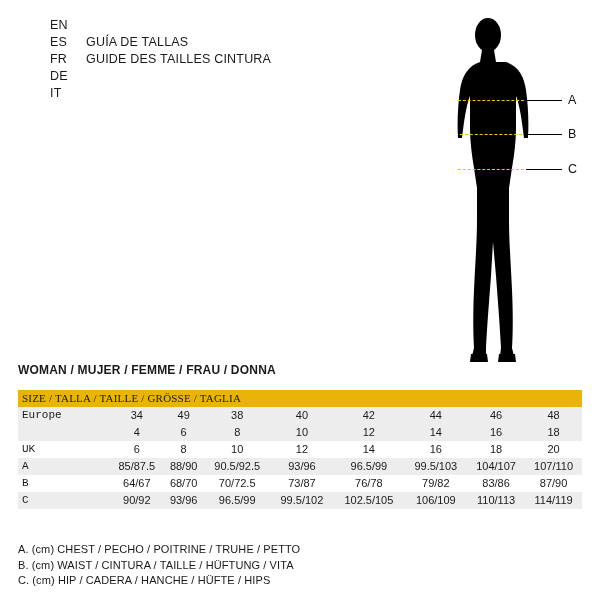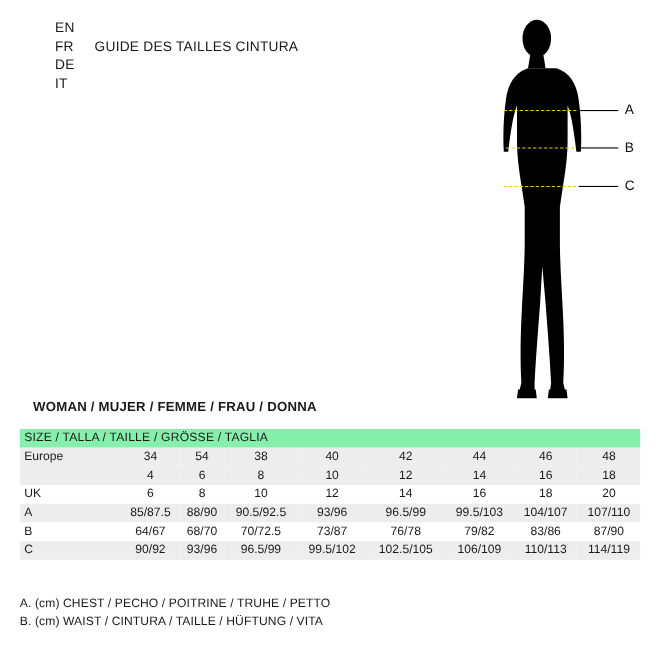--- a/index.html
+++ b/index.html
@@ -75,49 +75,50 @@
   }
 
   
   .woman-head {
     position: absolute;
     top: 363px;
     left: 18px;
     font-size: 12px;
     font-weight: bold;
     letter-spacing: 0.2px;
-    margin-left: 12px;
   }
   table.size-table {
     position: absolute;
     top: 390px;
     left: 18px;
     width: 564px;
     border-collapse: collapse;
     font-size: 11px;
   }
   table.size-table td {
     padding: 0;
     height: 17px;
     line-height: 17px;
     text-align: center;
     white-space: nowrap;
   }
   table.size-table td.rowlabel {
     text-align: left;
     padding-left: 4px;
     width: 88px;
+    font-family: Liberation Mono, monospace;
   }
   tr.header-row td {
-    background: #86efac;
+    background: #eab308;
     font-weight: normal;
     font-size: 11px;
     text-align: left;
     padding-left: 4px;
     letter-spacing: 0.2px;
+    font-family: Liberation Serif, serif;
   }
   tr.shade td {
     background: #ededed;
   }
   tr.plain td {
     background: #ffffff;
   }
 
   
   .notes {
@@ -134,20 +135,24 @@
   }
 </style>
 </head>
 <body>
 
 <div class="page">
 
   <div class="lang-block">
     <div class="lang-row">
       <span class="lang-code">EN</span>
+    </div>
+    <div class="lang-row">
+      <span class="lang-code">ES</span>
+      <span class="lang-label">GUÍA DE TALLAS</span>
     </div>
     <div class="lang-row">
       <span class="lang-code">FR</span>
       <span class="lang-label">GUIDE DES TAILLES CINTURA</span>
     </div>
     <div class="lang-row">
       <span class="lang-code">DE</span>
     </div>
     <div class="lang-row">
       <span class="lang-code">IT</span>
@@ -210,21 +215,21 @@
   <div class="woman-head">WOMAN / MUJER / FEMME / FRAU / DONNA</div>
 
   <table class="size-table">
     <tbody>
       <tr class="header-row">
         <td colspan="9">SIZE / TALLA / TAILLE / GRÖSSE / TAGLIA</td>
       </tr>
       <tr class="shade">
         <td class="rowlabel">Europe</td>
         <td>34</td>
-        <td>54</td>
+        <td>49</td>
         <td>38</td>
         <td>40</td>
         <td>42</td>
         <td>44</td>
         <td>46</td>
         <td>48</td>
       </tr>
       <tr class="shade">
         <td class="rowlabel"></td>
         <td>4</td>
@@ -279,15 +284,16 @@
         <td>106/109</td>
         <td>110/113</td>
         <td>114/119</td>
       </tr>
     </tbody>
   </table>
 
   <div class="notes">
     <div class="note">A. (cm) CHEST / PECHO / POITRINE / TRUHE / PETTO</div>
     <div class="note">B. (cm) WAIST / CINTURA / TAILLE / HÜFTUNG / VITA</div>
+    <div class="note">C. (cm) HIP / CADERA / HANCHE / HÜFTE / HIPS</div>
   </div>
 
 </div>
 
 </body></html>

